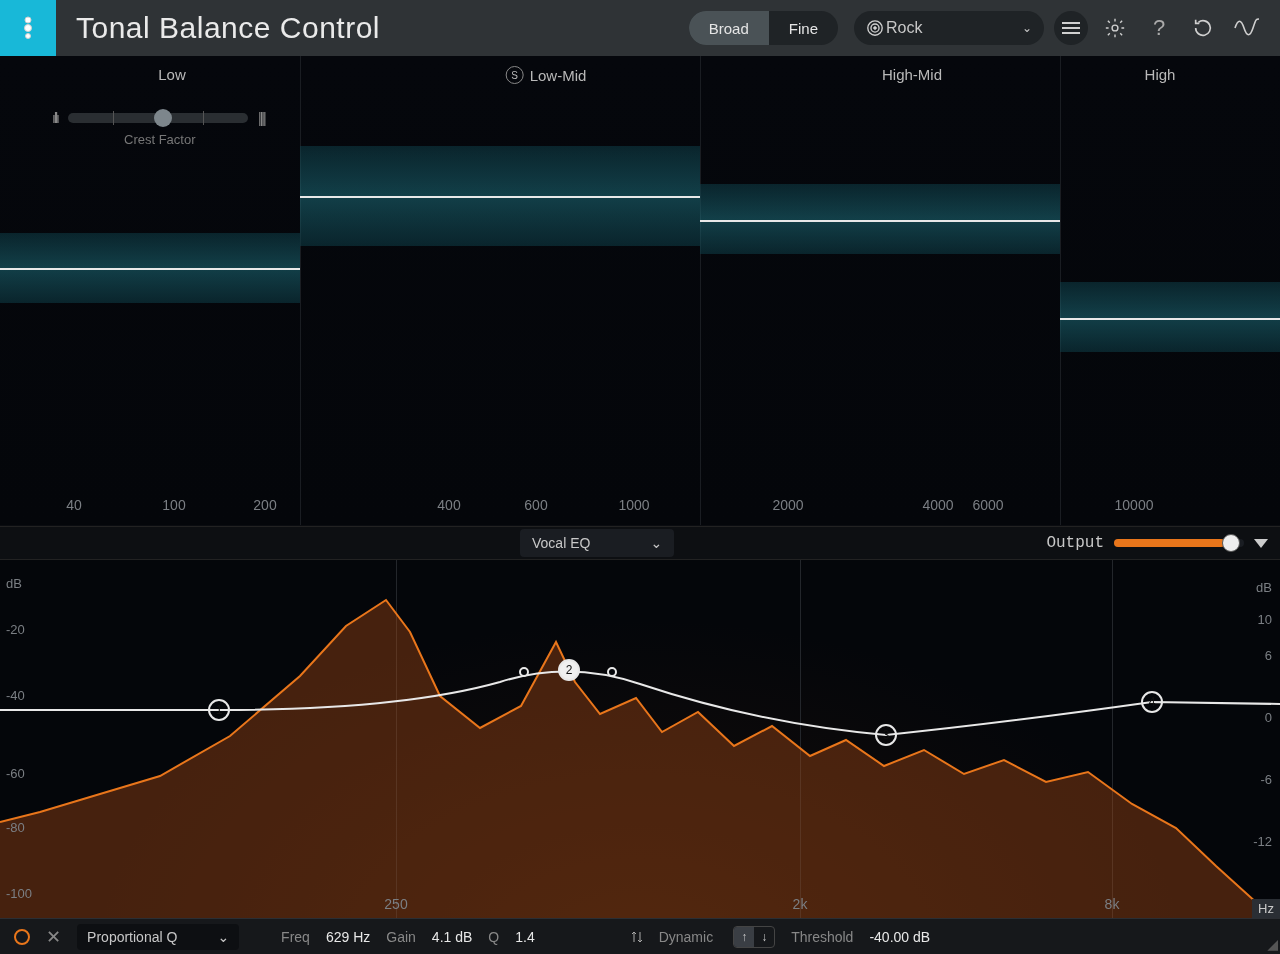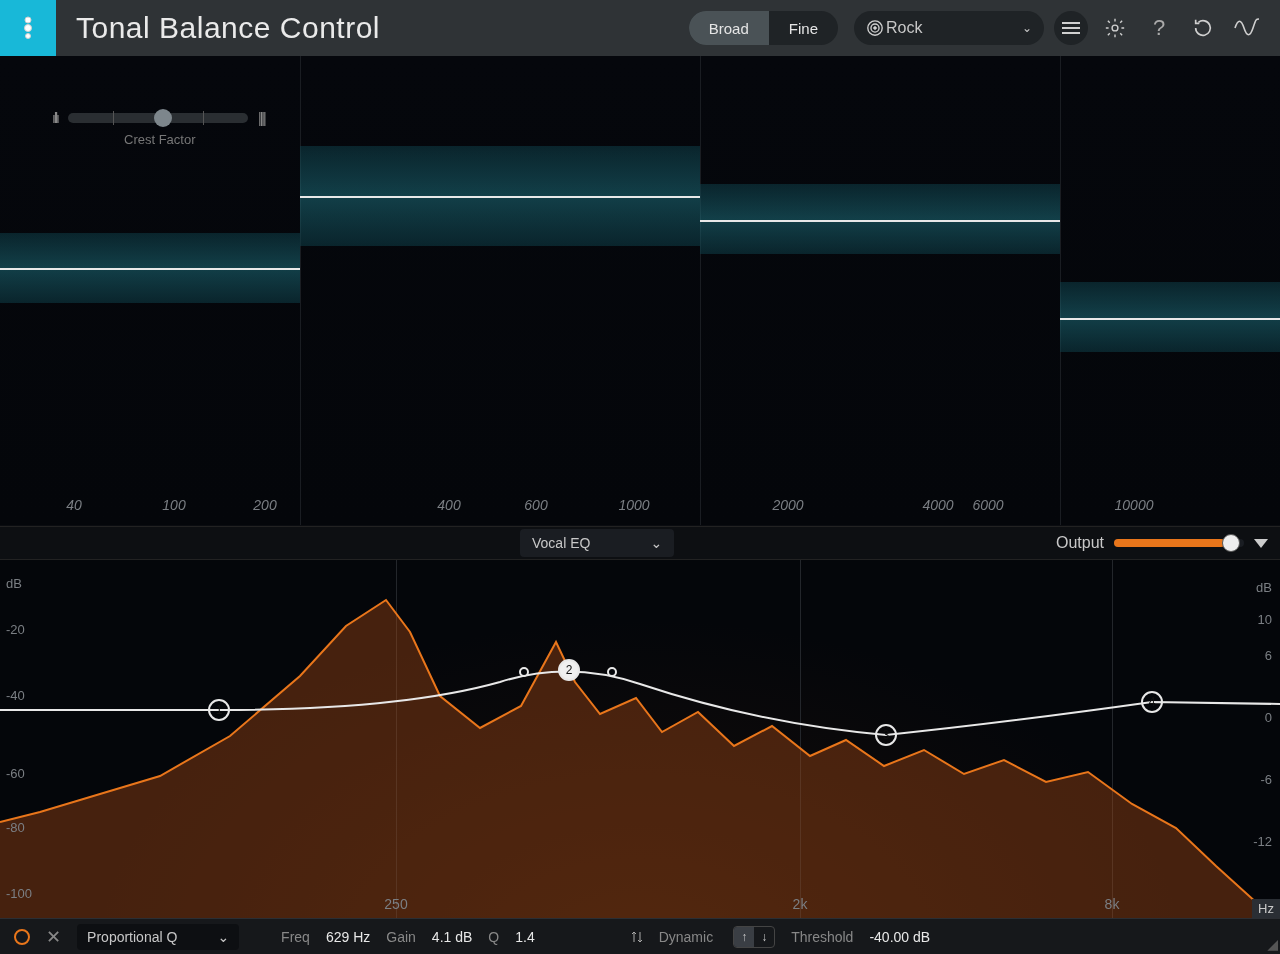--- a/index.html
+++ b/index.html
@@ -37,27 +37,27 @@
   .band-col { position: absolute; top: 0; bottom: 0; }
   .band-col.low { left: 0;  width: 300px; }
   .band-col.lowmid { left: 300px; width: 400px; }
   .band-col.highmid { left: 700px; width: 360px; }
   .band-col.high { left: 1060px; right: 0; width: 220px; }
   .band-col .sep { position: absolute; top: 0; bottom: 0; left: 0; width: 1px; background: #1a1d22; }
   .target-bar { position: absolute; left: 0; right: 0; }
   .target-bar .glow { position: absolute; left: 0; right: 0; height: 70px; background: linear-gradient(#0e3d47, #1d6d7a 50%, #0e3d47); opacity: .55; }
   .target-bar .line { position: absolute; left: 0; right: 0; height: 2px; background: #e8e8e8; }
 
-  .xaxis { position: absolute; bottom: 10px; left: 0; right: 0; height: 18px; font-style: italic; }
+  .xaxis { position: absolute; bottom: 10px; left: 0; right: 0; height: 18px; }
   .xtick { position: absolute; font-size: 14px; color: #7b7f84; transform: translateX(-50%); }
 
   
   .midbar { height: 34px; background: #0d0f12; display: flex; align-items: center; border-top: 1px solid #222; border-bottom: 1px solid #222; position: relative; }
   .eq-dd { position: absolute; left: 520px; height: 28px; background: #1a1d22; border-radius: 4px; display: flex; align-items: center; padding: 0 12px; gap: 60px; cursor: pointer; font-size: 14px; }
-  .output-block { position: absolute; right: 12px; display: flex; align-items: center; gap: 10px; }
+  .output-block { position: absolute; right: 12px; display: flex; align-items: center; gap: 10px; font-family: Liberation Mono, monospace; }
   .output-slider { width: 130px; height: 8px; background: #1a1d22; border-radius: 4px; position: relative; }
   .output-slider .fill { position: absolute; left: 0; top: 0; bottom: 0; width: 85%; background: #e9761b; border-radius: 4px; }
   .output-slider .knob { position: absolute; top: -5px; left: 108px; width: 18px; height: 18px; background: #eee; border: 1px solid #555; border-radius: 50%; }
   .tri-down { width: 0; height: 0; border-left: 7px solid transparent; border-right: 7px solid transparent; border-top: 9px solid #ccc; }
 
   
   .eq-panel { flex: 1; position: relative; background: radial-gradient(ellipse at 50% 110%, rgba(60,30,10,.35), transparent 60%), #04060a; overflow: hidden; }
   .eq-grid .vline { position: absolute; top: 0; bottom: 0; width: 1px; background: #23262b; }
   .axis-label { position: absolute; font-size: 13px; color: #7b7f84; }
   .db-left { left: 6px; }
@@ -129,20 +129,29 @@
         </svg>
     </div>
     <div class="icon-plain" style="margin-right:16px;">
       <svg width="26" height="22" viewBox="0 0 26 22" fill="none" stroke="#5b6066" stroke-width="1.6">
           <path d="M1 11c3-9 6-9 9 0s6 9 9 0 3-9 6-9"></path>
         </svg>
     </div>
   </div>
 
   <div class="band-panel">
+    <div class="band-labels">
+      <div class="band-label" style="left:172px">Low</div>
+      <div class="band-label" style="left:546px">
+        <span class="s-circle">S</span>
+        <span>Low-Mid</span>
+      </div>
+      <div class="band-label" style="left:912px">High-Mid</div>
+      <div class="band-label" style="left:1160px">High</div>
+    </div>
 
     <div class="crest-row">
       <span class="crest-left-icon">ıllı</span>
       <div class="crest-slider">
         <div class="tick" style="left:25%"></div>
           <div class="tick" style="left:50%"></div>
           <div class="tick" style="left:75%"></div>
         <div class="knob" style="left:48%"></div>
       </div>
       <span class="crest-right-icon">||||</span>

